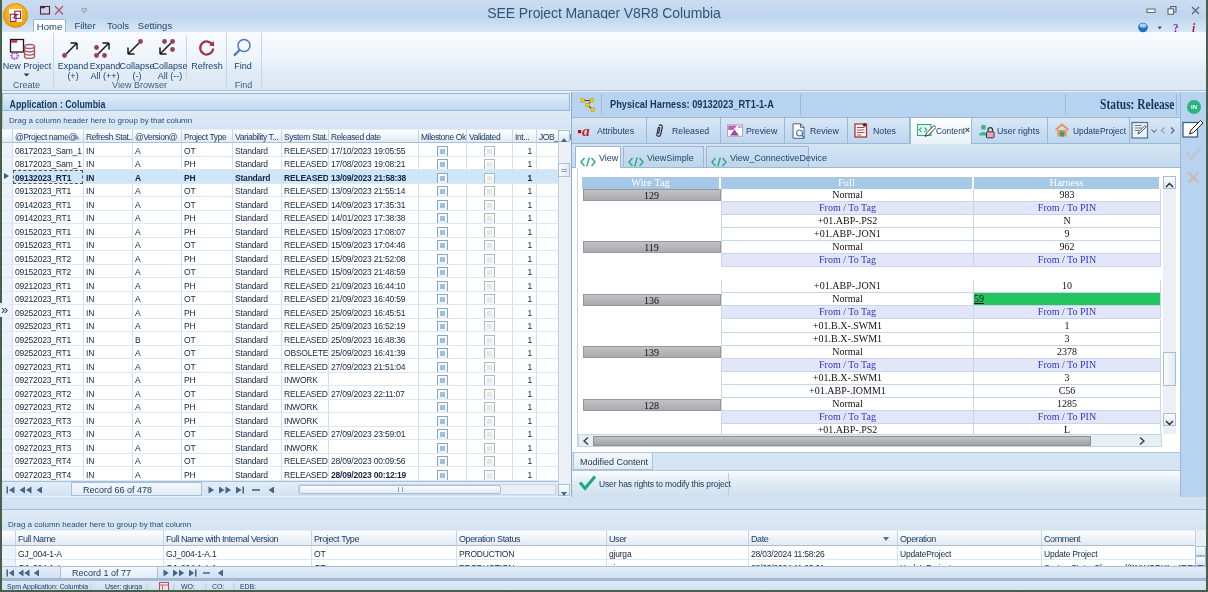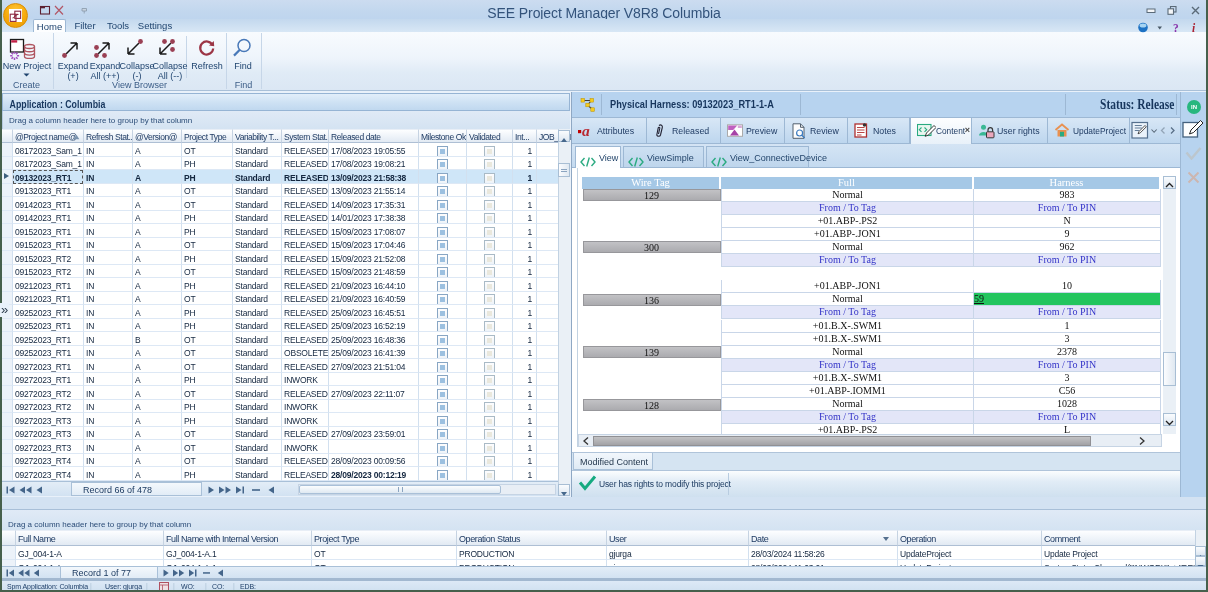--- a/index.html
+++ b/index.html
@@ -152,21 +152,21 @@
   </svg>
 <div class="abs" style="left:2px;top:143px;width:556px;height:338px;background:#fff;overflow:hidden;">
     <div class="abs" style="left:0;top:0.0px;width:556px;height:13.5px;">
       <div class="lc" style="left:0px;width:11px;background:#ecf2f9;"></div>
       <div class="lc" style="left:11px;width:71px;">08172023_Sam_1</div>
       <div class="lc" style="left:82px;width:49px;">IN</div>
       <div class="lc" style="left:131px;width:49px;">A</div>
       <div class="lc" style="left:180px;width:51px;">OT</div>
       <div class="lc" style="left:231px;width:49px;">Standard</div>
       <div class="lc" style="left:280px;width:47px;">RELEASED</div>
-      <div class="lc" style="left:327px;width:90px;">17/08/2023 19:05:55</div>
+      <div class="lc" style="left:327px;width:90px;">17/10/2023 19:05:55</div>
       <div class="lc" style="left:417px;width:48px;text-align:center;padding-left:0;"><span class="cb"><i></i></span></div>
       <div class="lc" style="left:465px;width:46px;text-align:center;padding-left:0;"><span class="cb lt"><i></i></span></div>
       <div class="lc" style="left:511px;width:24px;padding:2.5px 4px 0 0;text-align:right;">1</div>
       <div class="lc" style="left:535px;width:25px;"></div>
     </div>
     <div class="abs" style="left:0;top:13.5px;width:556px;height:13.5px;">
       <div class="lc" style="left:0px;width:11px;background:#ecf2f9;"></div>
       <div class="lc" style="left:11px;width:71px;">08172023_Sam_1</div>
       <div class="lc" style="left:82px;width:49px;">IN</div>
       <div class="lc" style="left:131px;width:49px;">A</div>
@@ -674,21 +674,21 @@
     </div>
     <div class="abs" style="left:0;top:37.7px;width:579px;height:13.1px;">
       <div class="abs" style="left:139px;top:0;width:253px;height:100%;background:#fff;border:1px solid #c9d6e8;border-top:none;font-size:10px;text-align:center;color:#111;line-height:12.8px;">+01.ABP-.PS2</div>
       <div class="abs" style="left:392px;top:0;width:187px;height:100%;background:#fff;border:1px solid #c9d6e8;border-top:none;border-left:none;font-size:10px;text-align:center;color:#111;line-height:12.8px;">N</div>
     </div>
     <div class="abs" style="left:0;top:50.8px;width:579px;height:13.1px;">
       <div class="abs" style="left:139px;top:0;width:253px;height:100%;background:#fff;border:1px solid #c9d6e8;border-top:none;font-size:10px;text-align:center;color:#111;line-height:12.8px;">+01.ABP-.JON1</div>
       <div class="abs" style="left:392px;top:0;width:187px;height:100%;background:#fff;border:1px solid #c9d6e8;border-top:none;border-left:none;font-size:10px;text-align:center;color:#111;line-height:12.8px;">9</div>
     </div>
     <div class="abs" style="left:0;top:63.9px;width:579px;height:13.1px;">
-      <div class="abs" style="left:0.5px;top:0.5px;width:138px;height:12.1px;background:linear-gradient(#c2c2c5,#ababaf);border:1px solid #97979b;font-size:10px;text-align:center;color:#111;line-height:11.5px;">300</div>
+      <div class="abs" style="left:0.5px;top:0.5px;width:138px;height:12.1px;background:linear-gradient(#c2c2c5,#ababaf);border:1px solid #97979b;font-size:10px;text-align:center;color:#111;line-height:11.5px;">119</div>
       <div class="abs" style="left:139px;top:0;width:253px;height:100%;background:#fff;border:1px solid #c9d6e8;border-top:none;font-size:10px;text-align:center;color:#111;line-height:12.8px;">Normal</div>
       <div class="abs" style="left:392px;top:0;width:187px;height:100%;background:#fff;border:1px solid #c9d6e8;border-top:none;border-left:none;font-size:10px;text-align:center;color:#111;line-height:12.8px;">962</div>
     </div>
     <div class="abs" style="left:0;top:77.0px;width:579px;height:13.1px;">
       <div class="abs" style="left:139px;top:0;width:253px;height:100%;background:#e3e6f8;border:1px solid #c9d6e8;border-top:none;font-size:10px;text-align:center;color:#3434c8;line-height:12.8px;">From / To Tag</div>
       <div class="abs" style="left:392px;top:0;width:187px;height:100%;background:#e3e6f8;border:1px solid #c9d6e8;border-top:none;border-left:none;font-size:10px;text-align:center;color:#3434c8;line-height:12.8px;">From / To PIN</div>
     </div>
     <div class="abs" style="left:0;top:103.2px;width:579px;height:13.1px;">
       <div class="abs" style="left:139px;top:0;width:253px;height:100%;background:#fff;border:1px solid #c9d6e8;border-top:none;font-size:10px;text-align:center;color:#111;line-height:12.8px;">+01.ABP-.JON1</div>
       <div class="abs" style="left:392px;top:0;width:187px;height:100%;background:#fff;border:1px solid #c9d6e8;border-top:none;border-left:none;font-size:10px;text-align:center;color:#111;line-height:12.8px;">10</div>
@@ -723,21 +723,21 @@
       <div class="abs" style="left:139px;top:0;width:253px;height:100%;background:#fff;border:1px solid #c9d6e8;border-top:none;font-size:10px;text-align:center;color:#111;line-height:12.8px;">+01.B.X-.SWM1</div>
       <div class="abs" style="left:392px;top:0;width:187px;height:100%;background:#fff;border:1px solid #c9d6e8;border-top:none;border-left:none;font-size:10px;text-align:center;color:#111;line-height:12.8px;">3</div>
     </div>
     <div class="abs" style="left:0;top:208.0px;width:579px;height:13.1px;">
       <div class="abs" style="left:139px;top:0;width:253px;height:100%;background:#fff;border:1px solid #c9d6e8;border-top:none;font-size:10px;text-align:center;color:#111;line-height:12.8px;">+01.ABP-.IOMM1</div>
       <div class="abs" style="left:392px;top:0;width:187px;height:100%;background:#fff;border:1px solid #c9d6e8;border-top:none;border-left:none;font-size:10px;text-align:center;color:#111;line-height:12.8px;">C56</div>
     </div>
     <div class="abs" style="left:0;top:221.1px;width:579px;height:13.1px;">
       <div class="abs" style="left:0.5px;top:0.5px;width:138px;height:12.1px;background:linear-gradient(#c2c2c5,#ababaf);border:1px solid #97979b;font-size:10px;text-align:center;color:#111;line-height:11.5px;">128</div>
       <div class="abs" style="left:139px;top:0;width:253px;height:100%;background:#fff;border:1px solid #c9d6e8;border-top:none;font-size:10px;text-align:center;color:#111;line-height:12.8px;">Normal</div>
-      <div class="abs" style="left:392px;top:0;width:187px;height:100%;background:#fff;border:1px solid #c9d6e8;border-top:none;border-left:none;font-size:10px;text-align:center;color:#111;line-height:12.8px;">1028</div>
+      <div class="abs" style="left:392px;top:0;width:187px;height:100%;background:#fff;border:1px solid #c9d6e8;border-top:none;border-left:none;font-size:10px;text-align:center;color:#111;line-height:12.8px;">1285</div>
     </div>
     <div class="abs" style="left:0;top:234.2px;width:579px;height:13.1px;">
       <div class="abs" style="left:139px;top:0;width:253px;height:100%;background:#e3e6f8;border:1px solid #c9d6e8;border-top:none;font-size:10px;text-align:center;color:#3434c8;line-height:12.8px;">From / To Tag</div>
       <div class="abs" style="left:392px;top:0;width:187px;height:100%;background:#e3e6f8;border:1px solid #c9d6e8;border-top:none;border-left:none;font-size:10px;text-align:center;color:#3434c8;line-height:12.8px;">From / To PIN</div>
     </div>
     <div class="abs" style="left:0;top:247.3px;width:579px;height:13.1px;">
       <div class="abs" style="left:139px;top:0;width:253px;height:100%;background:#fff;border:1px solid #c9d6e8;border-top:none;font-size:10px;text-align:center;color:#111;line-height:12.8px;">+01.ABP-.PS2</div>
       <div class="abs" style="left:392px;top:0;width:187px;height:100%;background:#fff;border:1px solid #c9d6e8;border-top:none;border-left:none;font-size:10px;text-align:center;color:#111;line-height:12.8px;">L</div>
     </div>
   </div>

